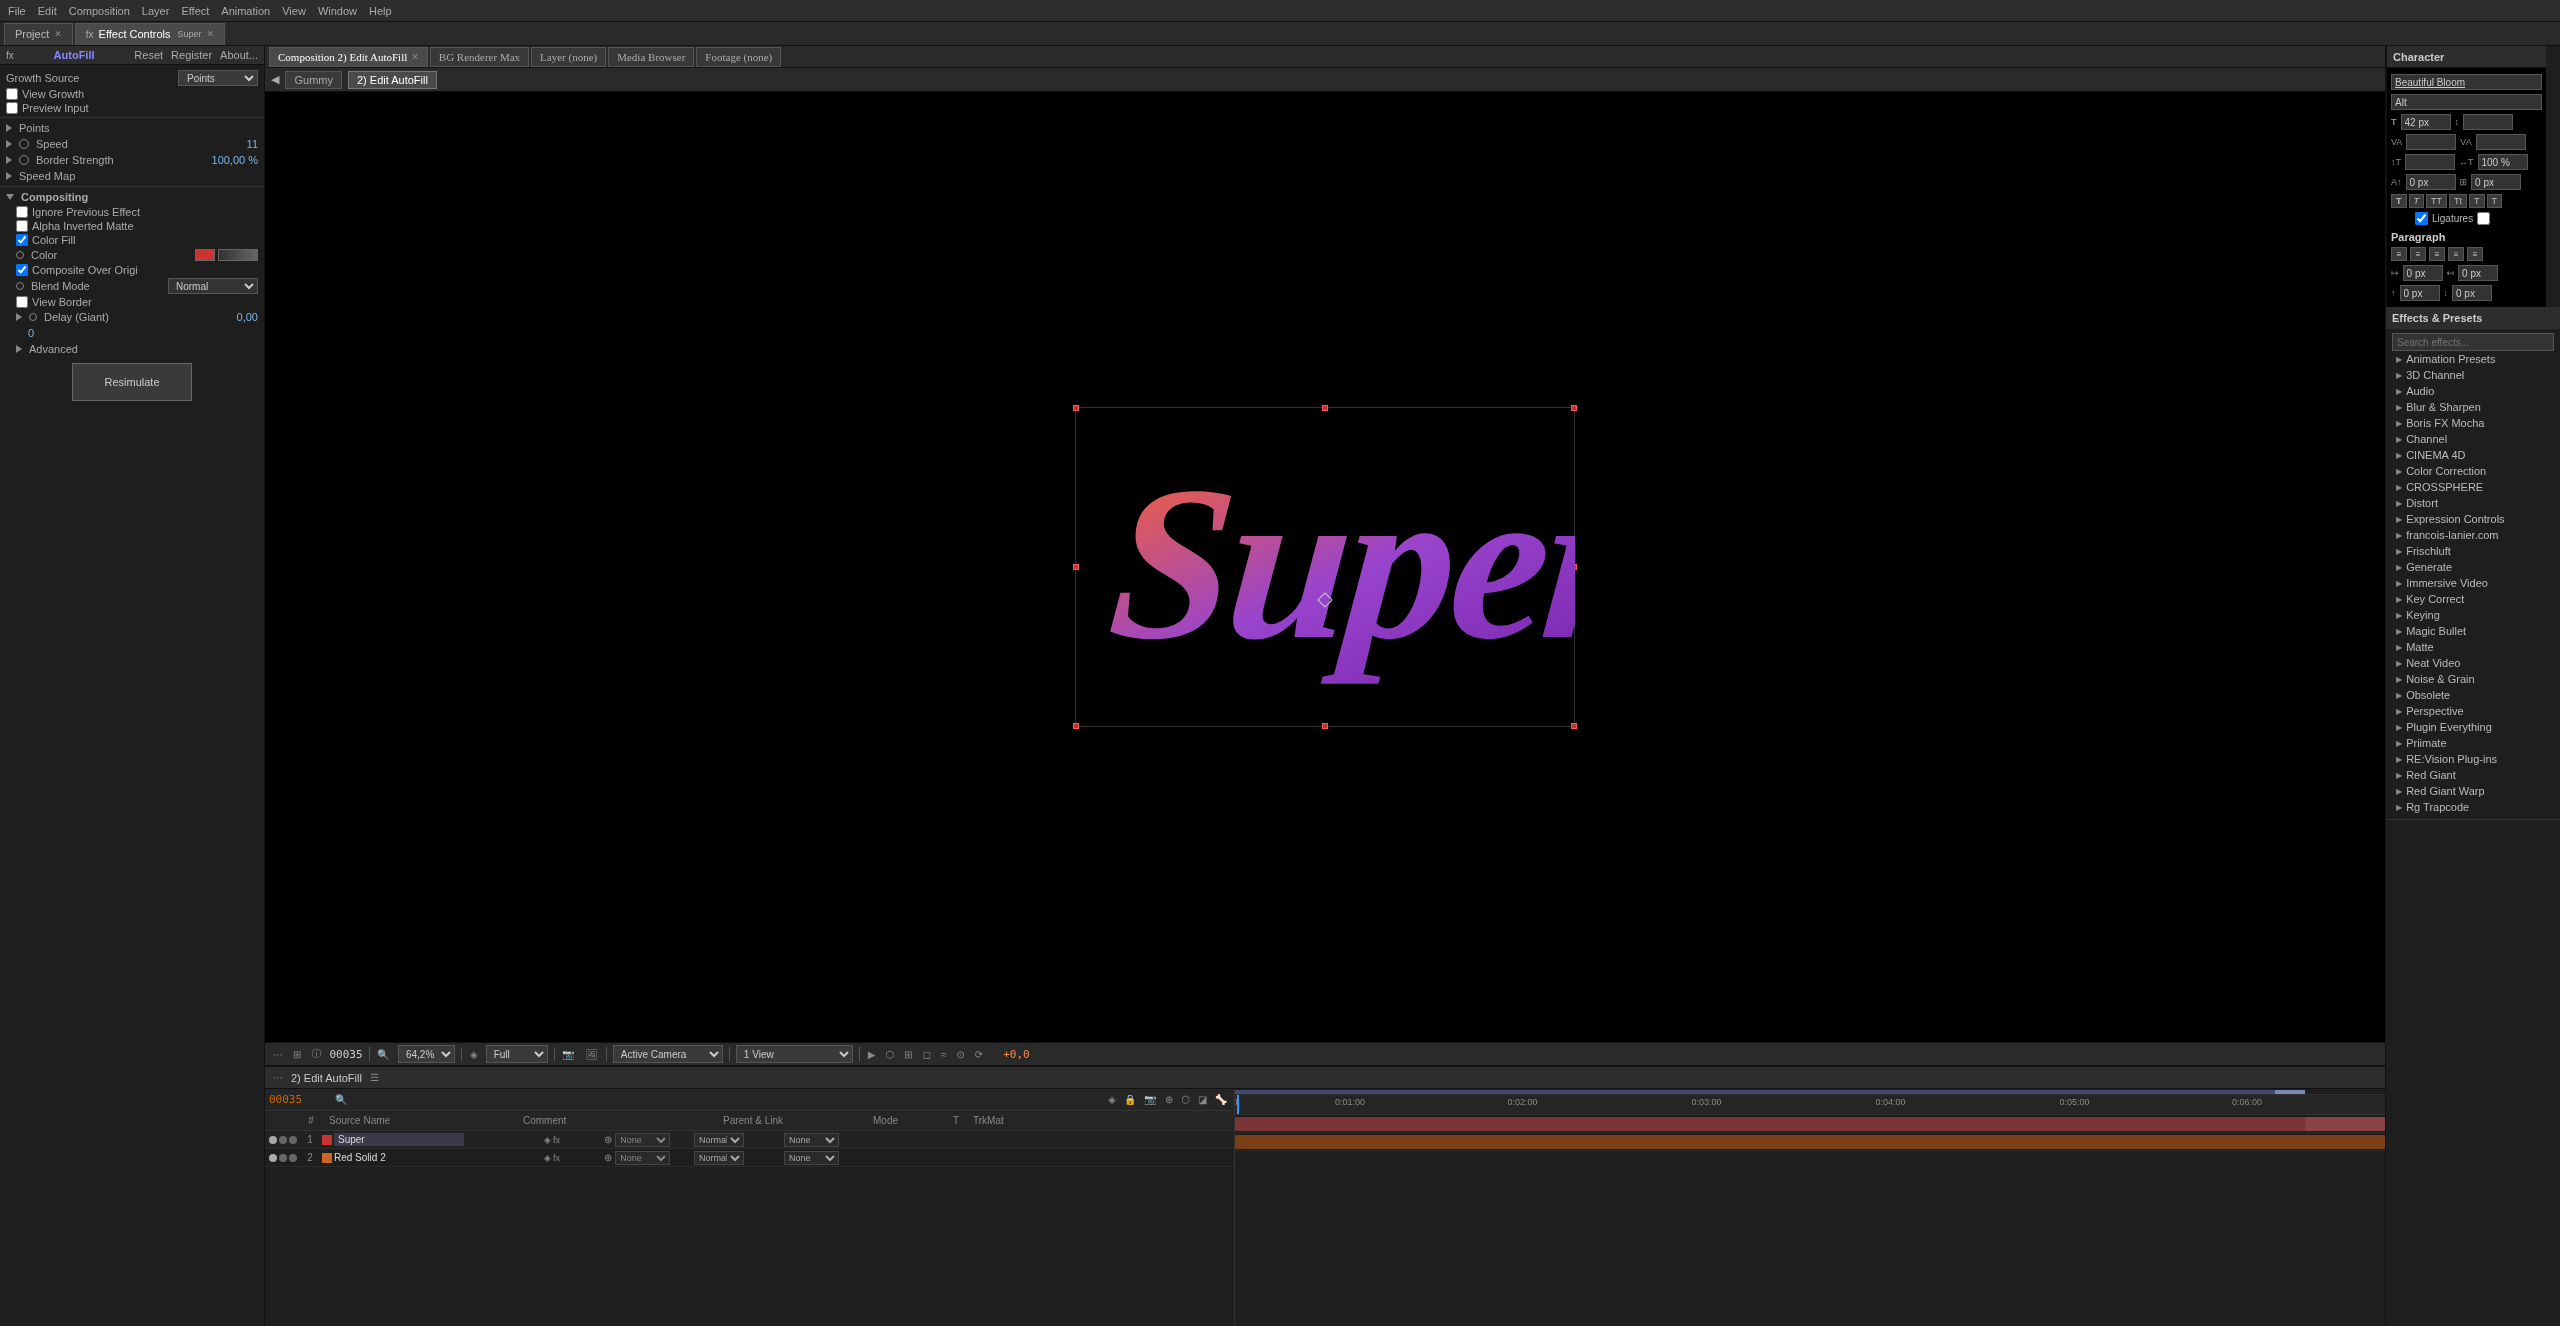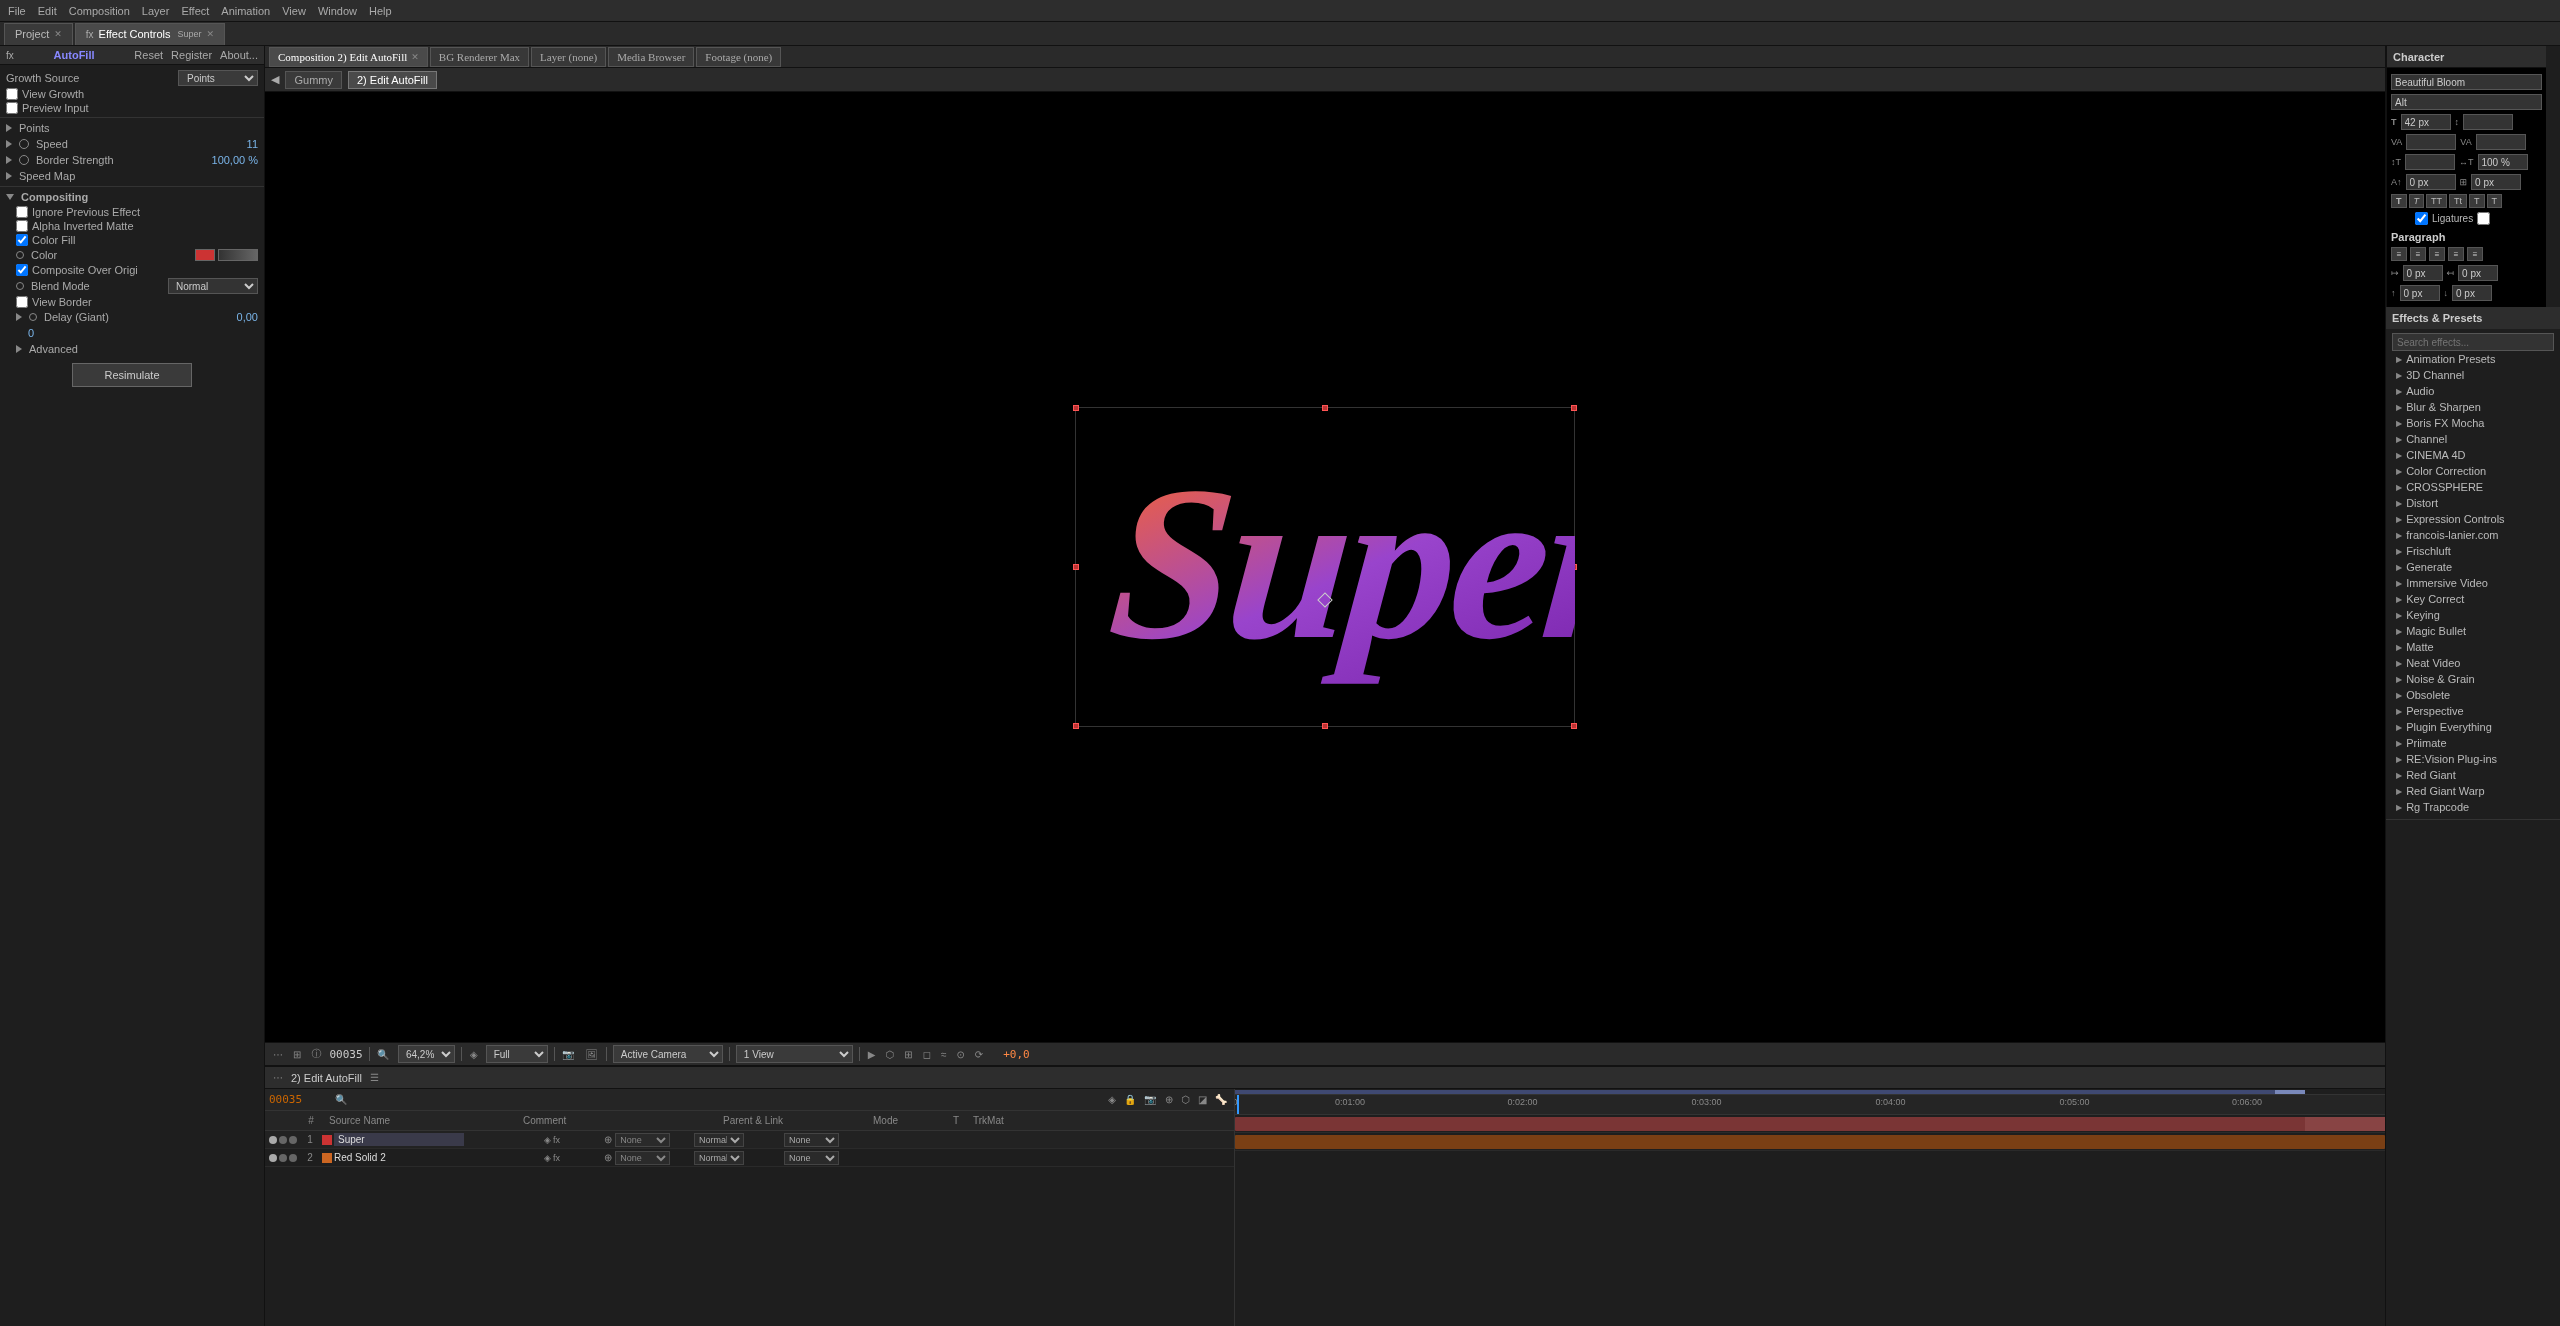--- a/index.html
+++ b/index.html
@@ -151,21 +151,21 @@
       background: linear-gradient(to right, #333, #666);
       border: 1px solid #666;
     }
     .resimulate-btn {
       margin: 6px auto;
       display: block;
       background: #3a3a3a;
       border: 1px solid #666;
       color: #ccc;
       font-size: 11px;
-      padding: 5px 20px;
+      padding: 12px 20px;
       cursor: pointer;
       width: 120px;
       text-align: center;
     }
     .triangle-right { 
       display: inline-block;
       width: 0; height: 0;
       border-top: 4px solid transparent;
       border-bottom: 4px solid transparent;
       border-left: 6px solid #888;
@@ -970,21 +970,21 @@
 
   <div style="width:175px;background:#1e1e1e;border-left:1px solid #111;display:flex;flex-direction:column;flex-shrink:0;overflow-y:auto;">
 
     <div class="char-panel">
       <div class="char-header">
         <span>Character</span>
       </div>
       <div class="char-body">
 
         <div class="char-font-row">
-          <input class="char-input" style="flex: 1 1 0%;" type="text" value="Beautiful Bloom">
+          <input class="char-input" style="flex: 1 1 0%; text-decoration: underline;" type="text" value="Beautiful Bloom">
         </div>
 
         <div class="char-font-row">
           <input class="char-input" style="flex: 1 1 0%;" type="text" value="Alt">
         </div>
 
         <div class="char-font-row">
           <span style="font-size:9px;color:#888;font-weight:bold;">T</span>
           <input class="char-input" style="width: 50px;" type="text" value="42 px">
           <span style="font-size:9px;color:#888;">↕</span>

